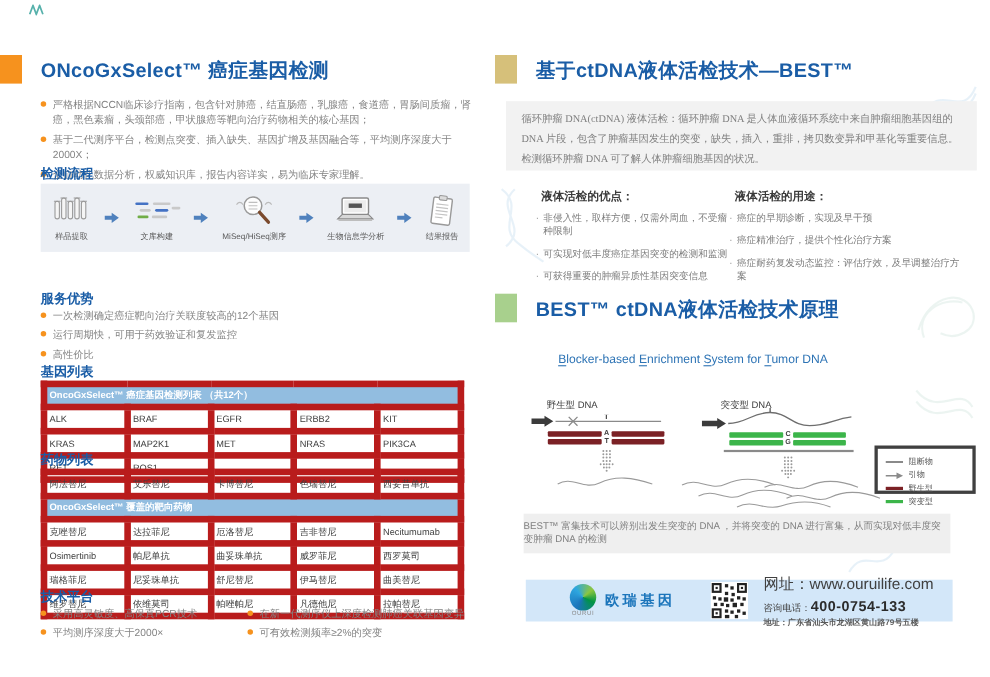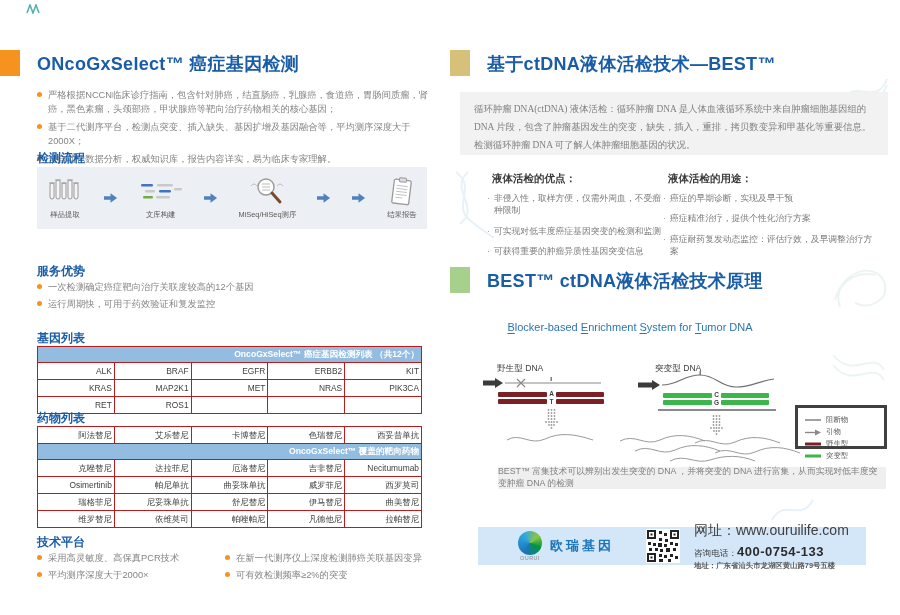--- a/index.html
+++ b/index.html
@@ -8,21 +8,21 @@
   .abs{position:absolute;}
   .accent-block{width:20px;height:26px;}
   .main-title{font-size:18px;font-weight:bold;color:#1A5DA6;letter-spacing:.3px;white-space:nowrap;}
   .h2{font-size:12px;font-weight:bold;color:#1A5DA6;}
   .bullet-row{display:flex;gap:6px;font-size:9.3px;color:#848484;line-height:1.55;margin-bottom:3px;}
   .bullet-dot{width:5px;height:5px;border-radius:50%;background:#F6921E;margin-top:4px;flex:0 0 5px;}
   .flowbox{background:#ECEFF4;display:flex;align-items:center;justify-content:space-between;padding:7px 10px;box-sizing:border-box;}
   .step{display:flex;flex-direction:column;align-items:center;gap:3px;}
   .step-label{font-size:7.4px;color:#595959;white-space:nowrap;}
   table.tbl{border-collapse:collapse;width:385px;table-layout:fixed;}
-  .tbl td{border:1px solid #b91c1c;text-align:right;font-size:8.4px;color:#404040;height:16px;padding:0 2px;overflow:hidden;}
+  .tbl td{border:6px solid #b91c1c;text-align:left;font-size:8.4px;color:#404040;height:16px;padding:0 2px;overflow:hidden;}
   .tbl td.hd{background:#92BDE0;color:#ffffff;font-weight:bold;font-size:8.6px;height:15px;}
   .gray-panel{background:#F2F2F2;font-size:9.4px;color:#808080;line-height:1.9;padding:9px 14px;box-sizing:border-box;font-family:Liberation Serif, serif;}
   .col-head{font-size:10.5px;font-weight:bold;color:#3b3b3b;}
   .tick-row{font-size:8.8px;color:#7c7c7c;line-height:1.4;margin-bottom:8px;display:flex;gap:4px;}
   .tick-mark{color:#9a9a9a;}
   .subtitle{font-size:11px;color:#2E74B5;text-align:center;}
   .subtitle .u{text-decoration:underline;text-underline-offset:2px;}
   .dna-label{font-size:8.6px;color:#404040;text-align:left;white-space:nowrap;}
   .bar{height:5px;border-radius:1px;}
   .bar-wild{background:#7B2125;}
@@ -140,20 +140,30 @@
             <line x1="12" y1="10" x2="20" y2="10"></line>
             <line x1="12" y1="13" x2="20" y2="13"></line>
           </g>
         <line x1="22" y1="16" x2="30" y2="25" stroke="#7B4A2D" stroke-width="3" stroke-linecap="round"></line>
       </svg>
       <span class="step-label">MiSeq/HiSeq测序</span>
     </div>
     <svg width="14" height="12" viewBox="0 0 15 12">
         <polygon points="0,4 7,4 7,1 14,6 7,11 7,8 0,8" fill="#4F81BD"></polygon>
       </svg>
+    <div class="step">
+      <svg width="38" height="30" viewBox="0 0 38 30">
+        <rect x="7" y="3" width="24" height="15" rx="1.5" stroke="#8a8a8a" fill="#fff" stroke-width="1.3"></rect>
+        <rect x="9" y="5" width="20" height="11" fill="#ececec"></rect>
+        <rect x="13" y="8" width="12" height="4" fill="#555"></rect>
+        <path d="M3,22 L7,18 L31,18 L35,22 Z" fill="#d8d8d8" stroke="#8a8a8a" stroke-width="1"></path>
+        <path d="M3,22 L35,22 L34,24 L4,24 Z" fill="#bdbdbd"></path>
+      </svg>
+      <span class="step-label">生物信息学分析</span>
+    </div>
     <svg width="14" height="12" viewBox="0 0 15 12">
         <polygon points="0,4 7,4 7,1 14,6 7,11 7,8 0,8" fill="#4F81BD"></polygon>
       </svg>
     <div class="step">
       <svg width="30" height="30" viewBox="0 0 30 30">
         <g transform="rotate(7 15 15)">
           <rect x="6" y="3" width="17" height="24" rx="1.5" stroke="#9a9a9a" fill="#fff" stroke-width="1.3"></rect>
           <rect x="11" y="1" width="7" height="4" rx="1" fill="#dcdcdc" stroke="#9a9a9a" stroke-width="1"></rect>
           <g stroke="#c4c4c4" stroke-width="1">
               <line x1="9" y1="9" x2="20" y2="9"></line>
@@ -170,20 +180,24 @@
 
   <div class="abs h2" style="left:37px;top:263px">服务优势</div>
   <div class="abs" style="left:37px;top:280px;width:392px">
     <div class="bullet-row">
         <span class="bullet-dot"></span>
         <span>一次检测确定癌症靶向治疗关联度较高的12个基因</span>
       </div>
     <div class="bullet-row">
         <span class="bullet-dot"></span>
         <span>运行周期快，可用于药效验证和复发监控</span>
+      </div>
+    <div class="bullet-row">
+        <span class="bullet-dot"></span>
+        <span>高性价比</span>
       </div>
   </div>
 
   <div class="abs h2" style="left:37px;top:330px">基因列表</div>
   <table class="abs tbl" style="left:37px;top:346px">
     <tbody>
         <tr>
           <td class="hd" colspan="5">OncoGxSelect™ 癌症基因检测列表 （共12个）</td>
         </tr>
     <tr>
@@ -431,21 +445,21 @@
       <span class="legend-label">野生型</span>
     </div>
     <div class="legend-row">
       <svg width="16" height="4">
           <line x1="0" y1="2" x2="16" y2="2" stroke="#3CB54A" stroke-width="3"></line>
         </svg>
       <span class="legend-label">突变型</span>
     </div>
   </div>
 
-  <div class="abs banner" style="left:498px;top:467px;width:388px;height:22px">BEST™ 富集技术可以辨别出发生突变的 DNA ，并将突变的 DNA 进行富集，从而实现对低丰度突变肿瘤 DNA 的检测</div>
+  <div class="abs banner" style="left:476px;top:467px;width:388px;height:36px">BEST™ 富集技术可以辨别出发生突变的 DNA ，并将突变的 DNA 进行富集，从而实现对低丰度突变肿瘤 DNA 的检测</div>
 
   <div class="abs footer" style="left:478px;top:527px;width:388px;height:38px">
     <div class="logo-wrap">
       <div style="display:flex;flex-direction:column;align-items:center;">
         <div class="logo-globe"></div>
         <div class="logo-sub">OURUI</div>
       </div>
       <div class="logo-text">欧瑞基因</div>
     </div>
     <svg width="34" height="34" viewBox="0 0 34 34" style="margin-left:18px;">

